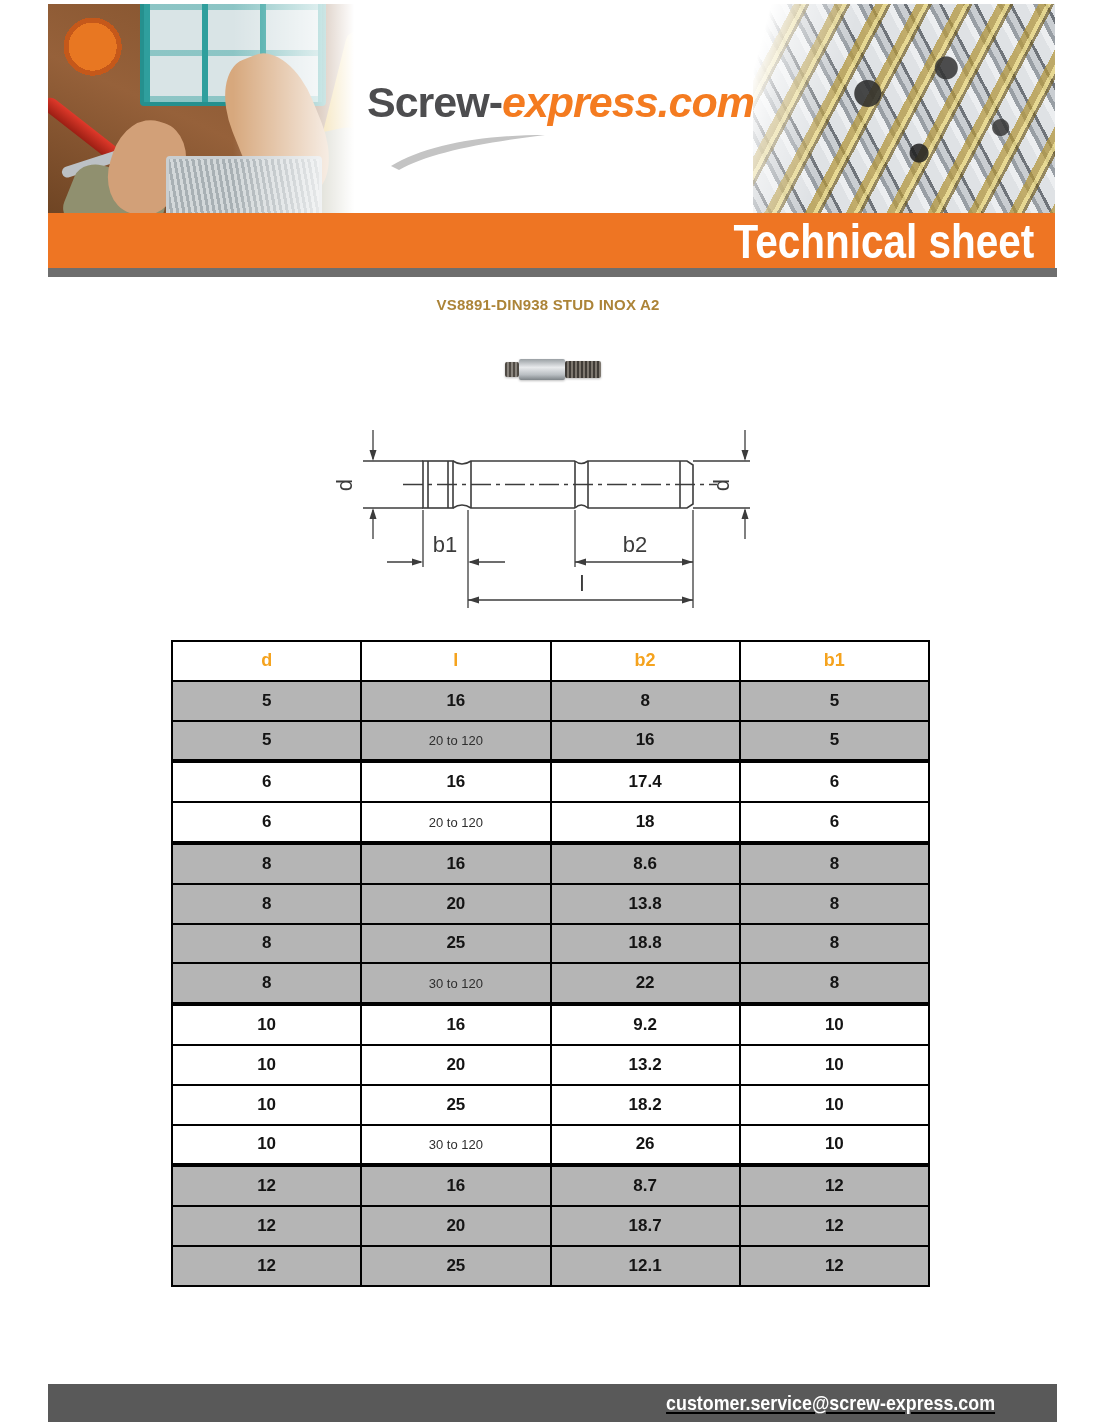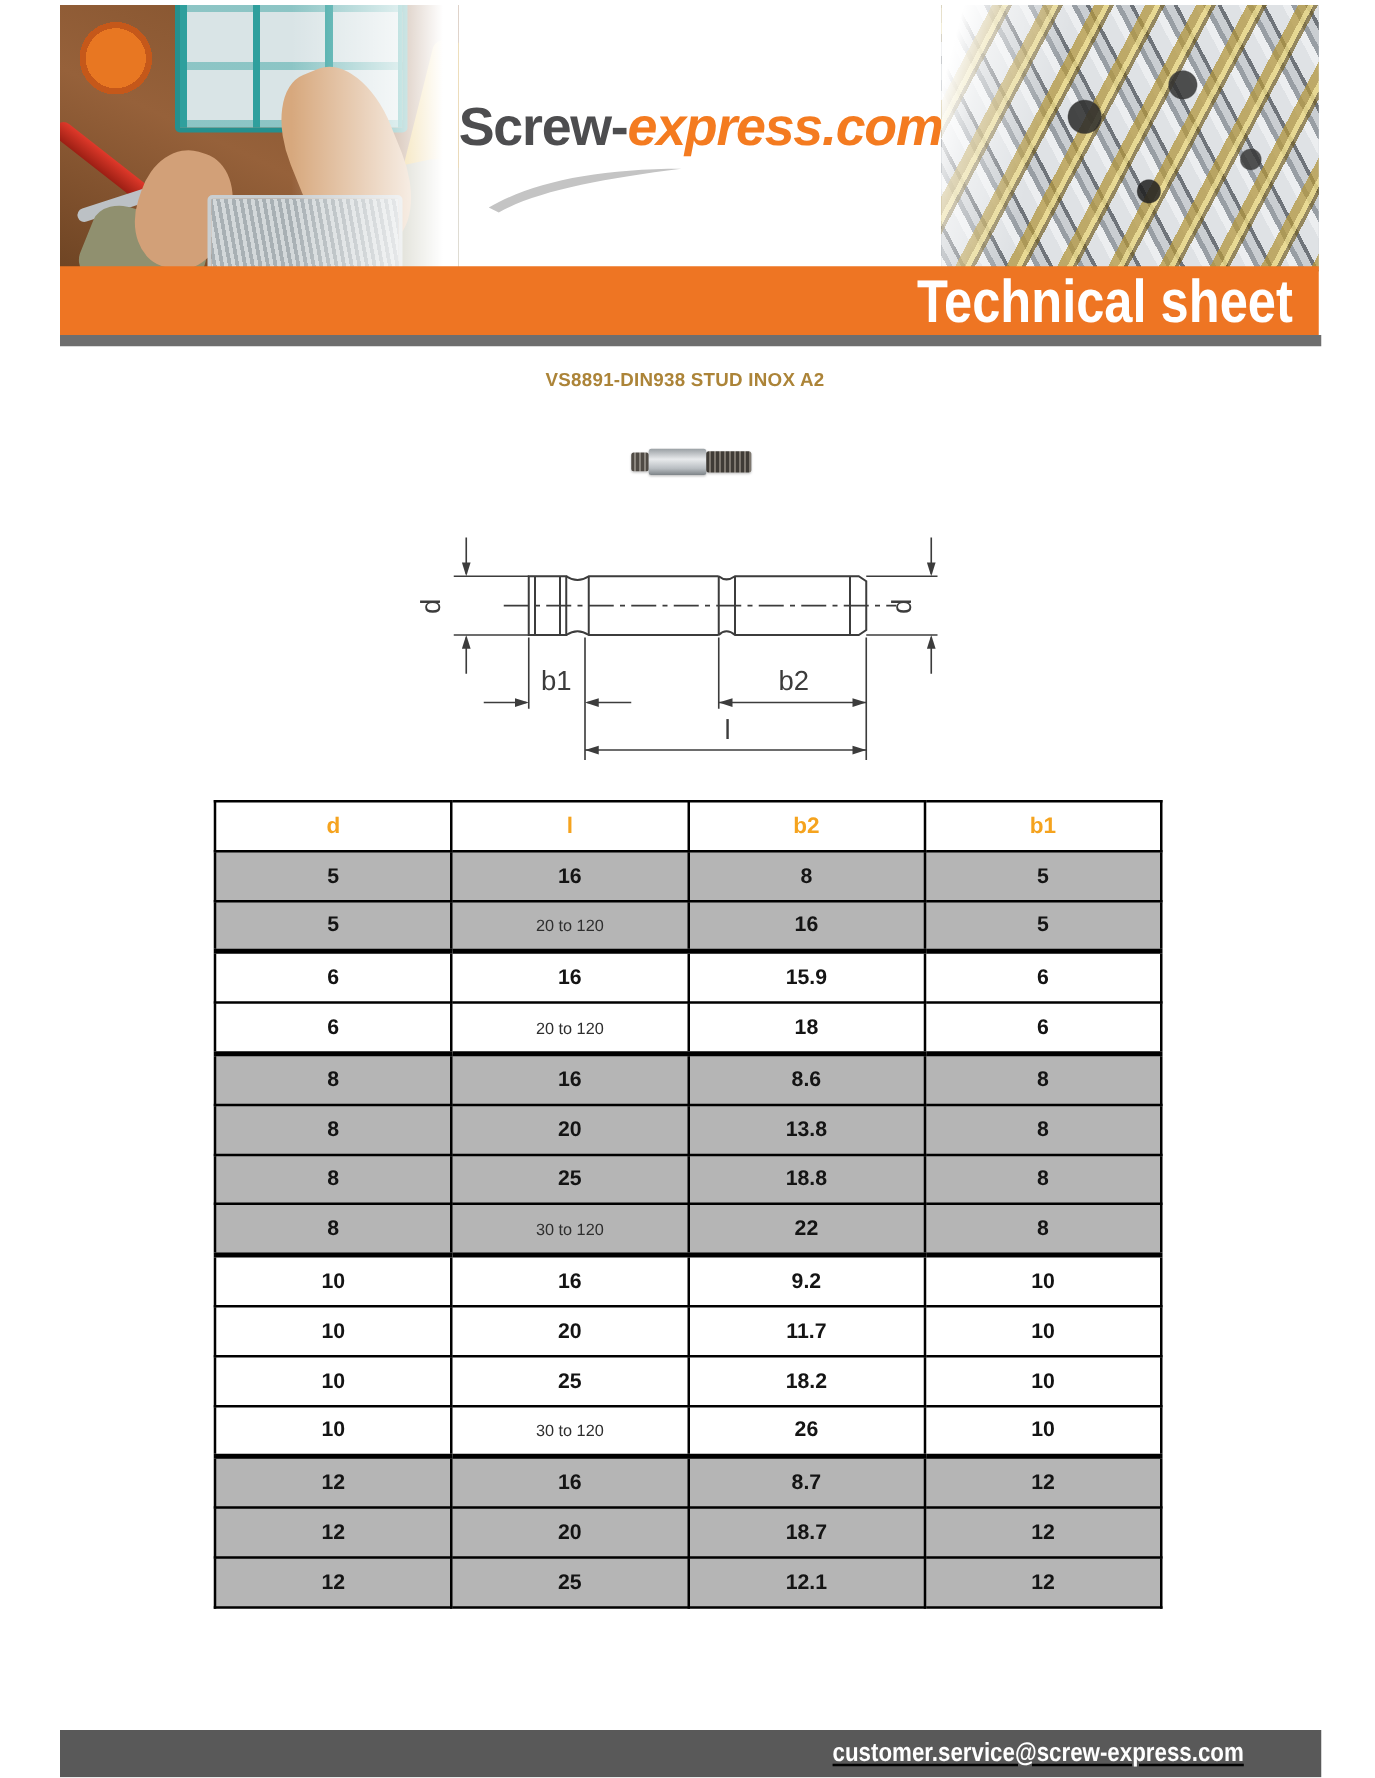--- a/index.html
+++ b/index.html
@@ -231,21 +231,21 @@
         </tr>
         <tr class="shaded group-end">
           <td>5</td>
           <td class="range">20 to 120</td>
           <td>16</td>
           <td>5</td>
         </tr>
         <tr>
           <td>6</td>
           <td>16</td>
-          <td>15.9</td>
+          <td>17.4</td>
           <td>6</td>
         </tr>
         <tr class="group-end">
           <td>6</td>
           <td class="range">20 to 120</td>
           <td>18</td>
           <td>6</td>
         </tr>
         <tr class="shaded">
           <td>8</td>
@@ -273,21 +273,21 @@
         </tr>
         <tr>
           <td>10</td>
           <td>16</td>
           <td>9.2</td>
           <td>10</td>
         </tr>
         <tr>
           <td>10</td>
           <td>20</td>
-          <td>11.7</td>
+          <td>13.2</td>
           <td>10</td>
         </tr>
         <tr>
           <td>10</td>
           <td>25</td>
           <td>18.2</td>
           <td>10</td>
         </tr>
         <tr class="group-end">
           <td>10</td>

